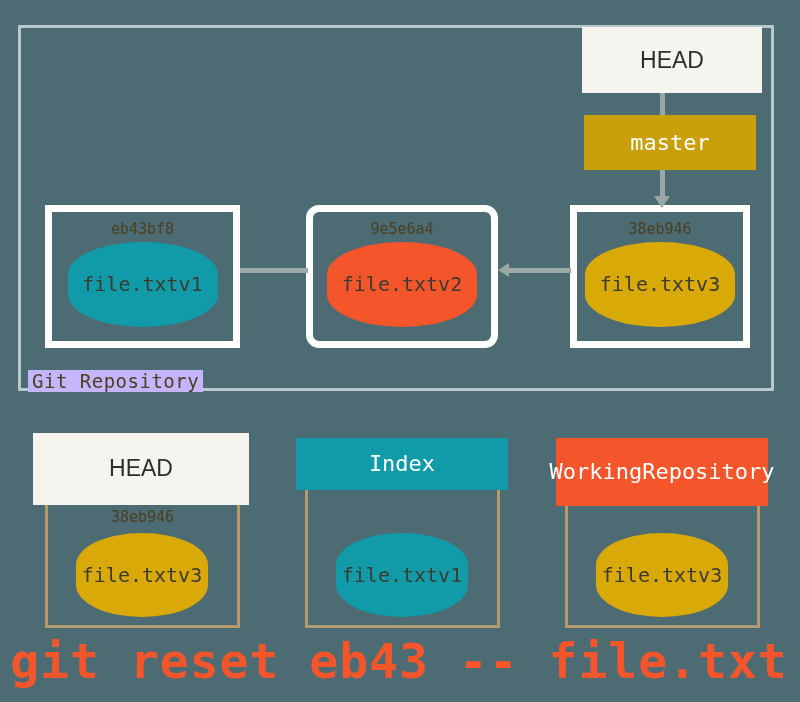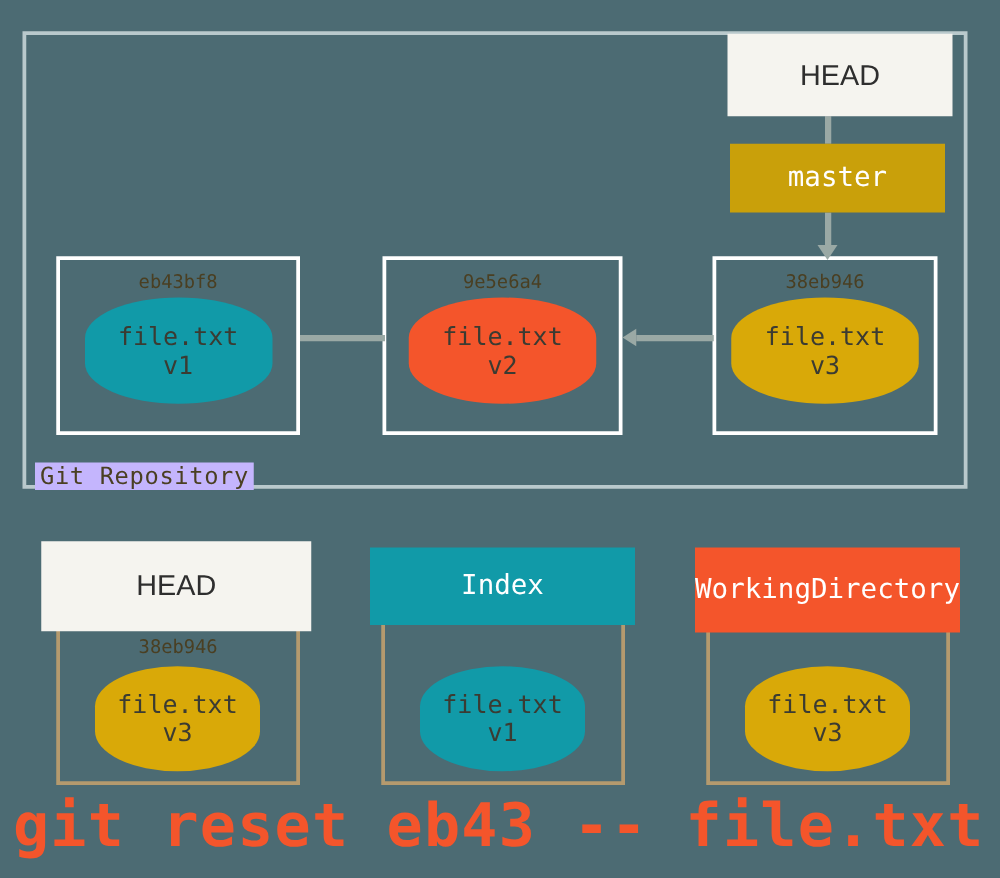--- a/index.html
+++ b/index.html
@@ -41,42 +41,42 @@
     background: #c4b5fd;
     padding: 0 4px;
     font-family: "DejaVu Sans Mono", monospace;
     white-space: nowrap;
   }
 
   
   .commit-box {
     position: absolute;
     box-sizing: border-box;
-    border: 3px solid #ffffff;
+    border: 7px solid #ffffff;
     background: transparent;
   }
   .commit-hash {
     position: absolute;
     top: 8px;
     left: 0;
     right: 0;
     text-align: center;
     font-size: 15px;
     color: #4a3f22;
     font-family: "DejaVu Sans Mono", monospace;
     z-index: 3;
     pointer-events: none;
   }
   .blob {
     position: absolute;
     left: 50%;
     transform: translateX(-50%);
     border-radius: 50%/38%;
     display: flex;
-    flex-direction: column;
+    flex-direction: row;
     align-items: center;
     justify-content: center;
     text-align: center;
     font-size: 20px;
     line-height: 1.14;
     color: #3b3b32;
     font-family: "DejaVu Sans Mono", monospace;
     z-index: 2;
   }
   .blob .ln { display: block; }
@@ -187,21 +187,21 @@
   <div class="commit-box" style="left:45px; top:205px; width:195px; height:143px;">
     <div class="commit-hash">eb43bf8</div>
     <div class="blob" style="top:30px; width:150px; height:85px; background:#119aa8;">
       <span class="ln">file.txt</span>
       <span class="ln">v1</span>
     </div>
   </div>
 
   <div class="conn" style="left:240px; top:268px; width:68px; height:5px;"></div>
 
-  <div class="commit-box" style="left:306px; top:205px; width:192px; height:143px;">
+  <div class="commit-box" style="left:306px; top:205px; width:192px; height:143px;border-radius:13px;">
     <div class="commit-hash">9e5e6a4</div>
     <div class="blob" style="top:30px; width:150px; height:85px; background:#f4552b;">
       <span class="ln">file.txt</span>
       <span class="ln">v2</span>
     </div>
   </div>
 
   <div class="conn" style="left:509px; top:268px; width:62px; height:5px;"></div>
   <div class="arrow-left" style="left:498px; top:263px;"></div>
 
@@ -217,32 +217,32 @@
   <div class="panel-header hdr-white" style="left:33px; top:433px; width:216px; height:72px;">
     <span>HEAD</span>
   </div>
   <div class="commit-hash" style="left:45px; top:508px; width:195px; text-align:center;">38eb946</div>
   <div class="blob" style="left:142px; top:533px; width:132px; height:84px; background:#d9a908;">
     <span class="ln">file.txt</span>
     <span class="ln">v3</span>
   </div>
 
   <div class="panel-frame" style="left:305px; top:470px; width:195px; height:158px;"></div>
-  <div class="panel-header hdr-teal" style="left:296px; top:438px; width:212px; height:62px;">
+  <div class="panel-header hdr-teal" style="left:296px; top:438px; width:212px; height:52px;">
     <span>Index</span>
   </div>
   <div class="blob" style="left:402px; top:533px; width:132px; height:84px; background:#119aa8;">
     <span class="ln">file.txt</span>
     <span class="ln">v1</span>
   </div>
 
   <div class="panel-frame" style="left:565px; top:470px; width:195px; height:158px;"></div>
   <div class="panel-header hdr-red" style="left:556px; top:438px; width:212px; height:68px; flex-direction:row;">
     <span>Working</span>
-    <span>Directory</span>
+    <span>Repository</span>
   </div>
   <div class="blob" style="left:662px; top:533px; width:132px; height:84px; background:#d9a908;">
     <span class="ln">file.txt</span>
     <span class="ln">v3</span>
   </div>
 
   <div class="command">git reset eb43 -- file.txt</div>
 
 </div>
 

